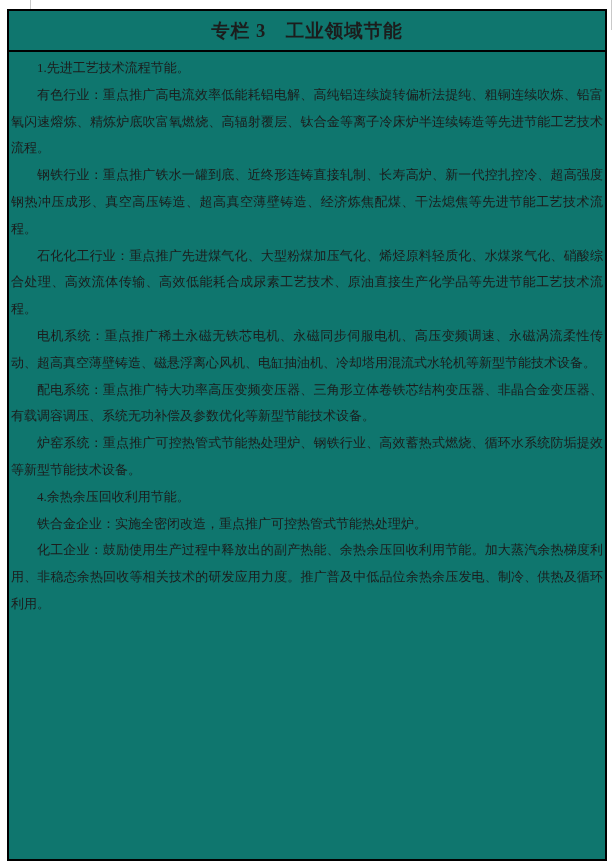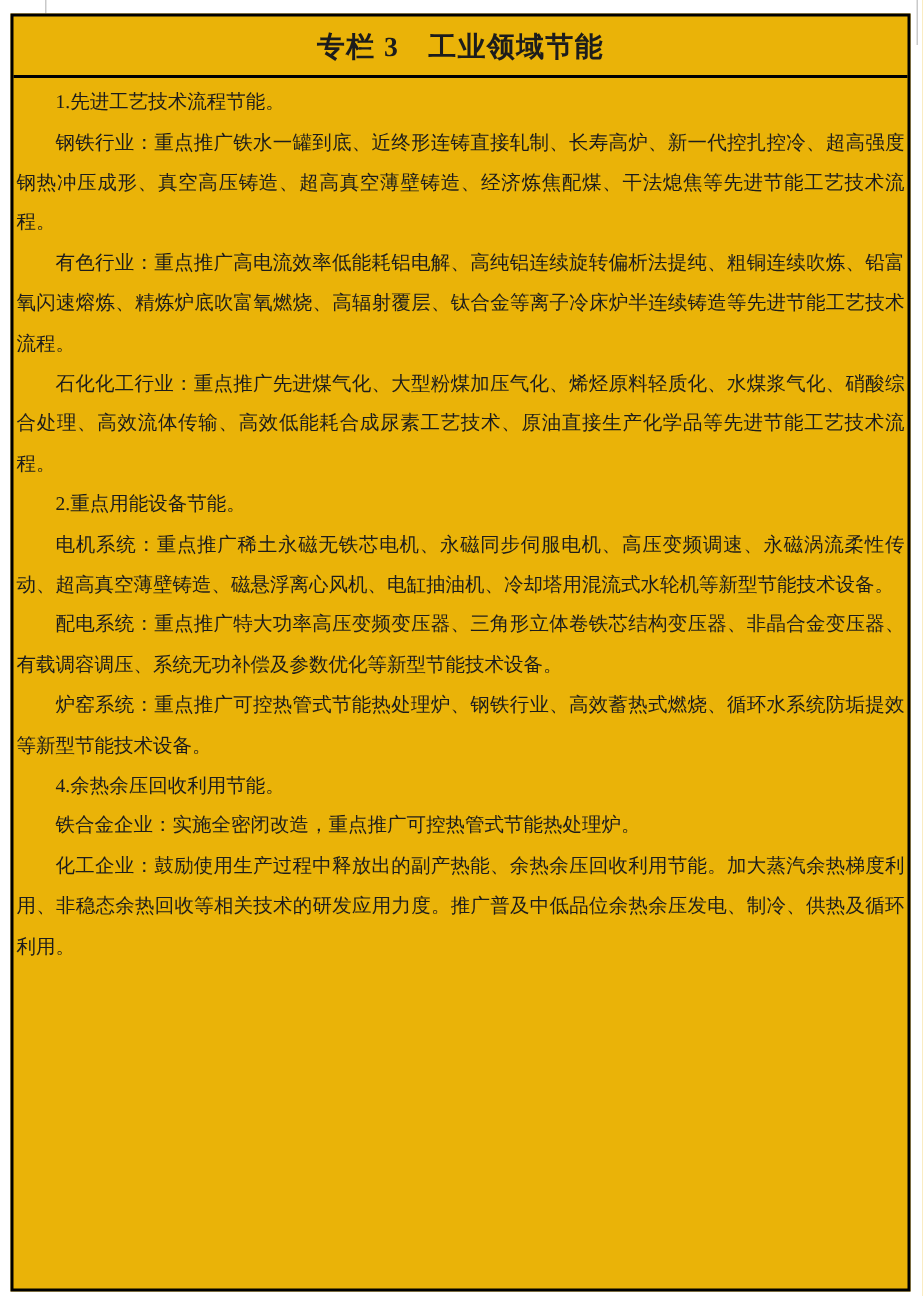--- a/index.html
+++ b/index.html
@@ -16,21 +16,21 @@
     overflow: hidden;
   }
   .column-box {
     position: absolute;
     left: 7px;
     top: 9px;
     width: 600px;
     height: 852px;
     border: 2px solid #000000;
     box-sizing: border-box;
-    background: #eab308;
+    background: #0f766e;
   }
   .column-title {
     height: 39px;
     border-bottom: 2px solid #000000;
     display: flex;
     align-items: center;
     justify-content: center;
     font-weight: bold;
     font-size: 18.5px;
     letter-spacing: 1px;
@@ -67,24 +67,23 @@
 </head>
 <body>
 
 <div class="artifact artifact-top-left"></div>
 <div class="artifact artifact-top-right"></div>
 
 <div class="column-box">
   <div class="column-title">专栏 3　工业领域节能</div>
   <div class="column-body">
     <p>1.先进工艺技术流程节能。</p>
+    <p>有色行业：重点推广高电流效率低能耗铝电解、高纯铝连续旋转偏析法提纯、粗铜连续吹炼、铅富氧闪速熔炼、精炼炉底吹富氧燃烧、高辐射覆层、钛合金等离子冷床炉半连续铸造等先进节能工艺技术流程。</p>
     <p>钢铁行业：重点推广铁水一罐到底、近终形连铸直接轧制、长寿高炉、新一代控扎控冷、超高强度钢热冲压成形、真空高压铸造、超高真空薄壁铸造、经济炼焦配煤、干法熄焦等先进节能工艺技术流程。</p>
-    <p>有色行业：重点推广高电流效率低能耗铝电解、高纯铝连续旋转偏析法提纯、粗铜连续吹炼、铅富氧闪速熔炼、精炼炉底吹富氧燃烧、高辐射覆层、钛合金等离子冷床炉半连续铸造等先进节能工艺技术流程。</p>
     <p>石化化工行业：重点推广先进煤气化、大型粉煤加压气化、烯烃原料轻质化、水煤浆气化、硝酸综合处理、高效流体传输、高效低能耗合成尿素工艺技术、原油直接生产化学品等先进节能工艺技术流程。</p>
-    <p>2.重点用能设备节能。</p>
     <p>电机系统：重点推广稀土永磁无铁芯电机、永磁同步伺服电机、高压变频调速、永磁涡流柔性传动、超高真空薄壁铸造、磁悬浮离心风机、电缸抽油机、冷却塔用混流式水轮机等新型节能技术设备。</p>
     <p>配电系统：重点推广特大功率高压变频变压器、三角形立体卷铁芯结构变压器、非晶合金变压器、有载调容调压、系统无功补偿及参数优化等新型节能技术设备。</p>
     <p>炉窑系统：重点推广可控热管式节能热处理炉、钢铁行业、高效蓄热式燃烧、循环水系统防垢提效等新型节能技术设备。</p>
     <p>4.余热余压回收利用节能。</p>
     <p>铁合金企业：实施全密闭改造，重点推广可控热管式节能热处理炉。</p>
     <p>化工企业：鼓励使用生产过程中释放出的副产热能、余热余压回收利用节能。加大蒸汽余热梯度利用、非稳态余热回收等相关技术的研发应用力度。推广普及中低品位余热余压发电、制冷、供热及循环利用。</p>
   </div>
 </div>
 
 </body></html>

